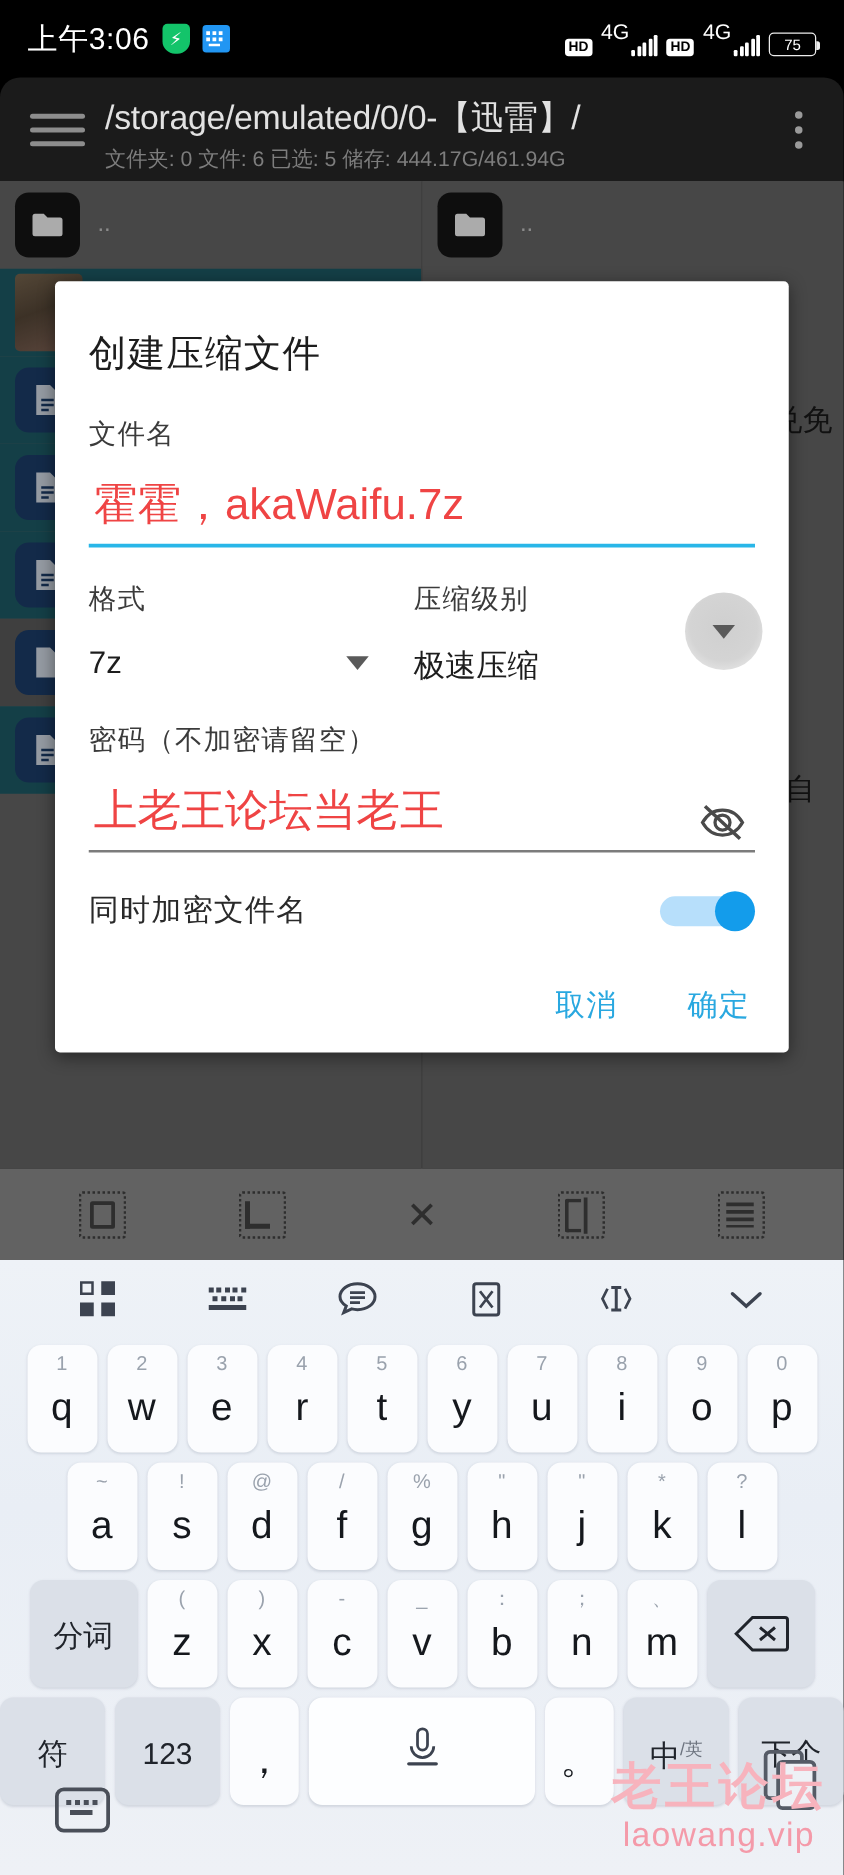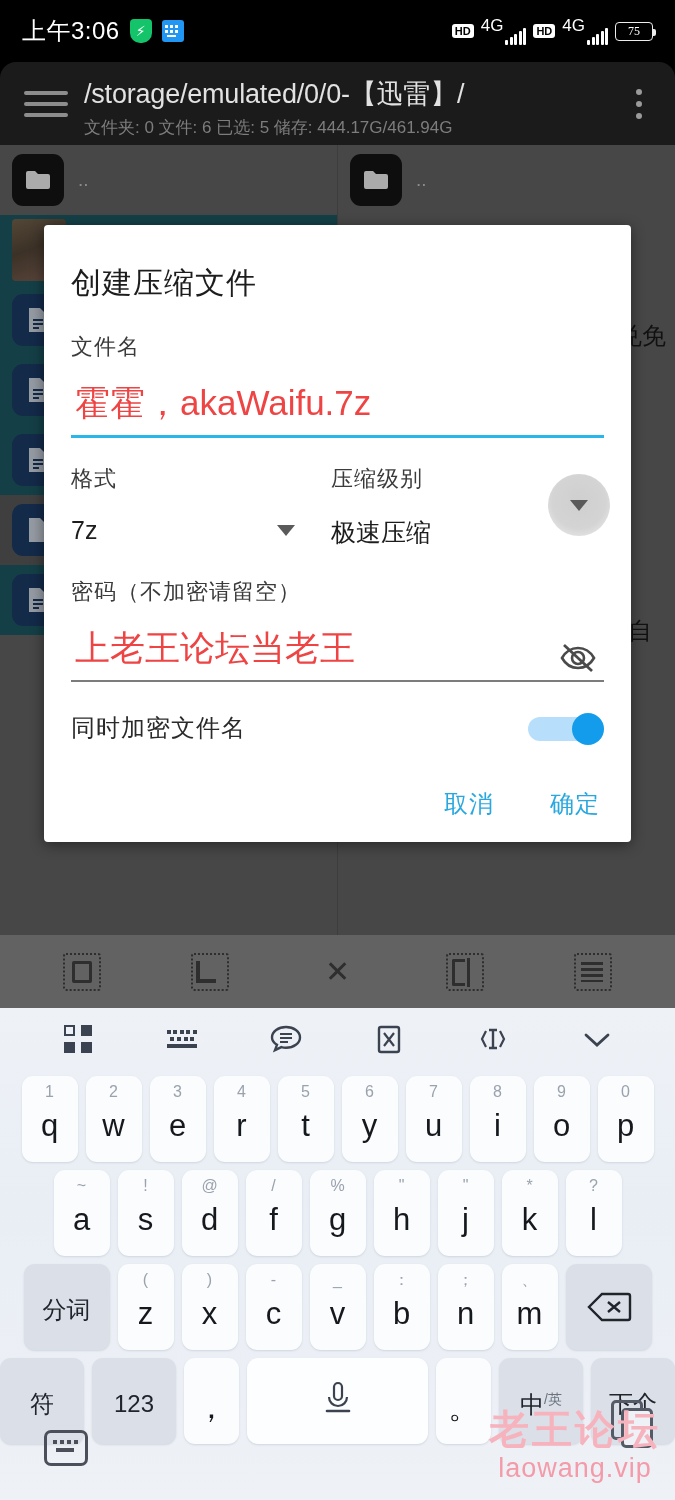--- a/index.html
+++ b/index.html
@@ -12,21 +12,21 @@
   #screen { position: relative; width: 675px; height: 1500px; background: #000; }
 
   
   #statusbar {
     position: absolute; left: 0; top: 0; width: 675px; height: 62px;
     background: #000; display: flex; align-items: center;
     padding: 0 22px; color: #fff;
   }
   #statusbar .clock { font-size: 24px; letter-spacing: 0.5px; }
   .sb-left { display: flex; align-items: center; gap: 10px; }
-  .sb-right { margin-left: auto; display: flex; align-items: center; gap: 7px; }
+  .sb-right { margin-left: auto; display: flex; align-items: flex-end; gap: 7px; }
   .shield-ico {
     width: 22px; height: 24px; background: #13c46a;
     border-radius: 4px 4px 10px 10px; position: relative;
   }
   .shield-ico::after {
     content: "\26A1"; position: absolute; left: 0; right: 0; top: 1px;
     text-align: center; font-size: 14px; color: #fff; line-height: 22px;
   }
   .kbd-ico {
     width: 22px; height: 22px; background: #2196f3; border-radius: 3px;
@@ -52,21 +52,21 @@
   .bars { display: flex; align-items: flex-end; gap: 1.5px; height: 17px; }
   .bars i { display: block; width: 3px; background: #fff; border-radius: 1px; }
   .bars i:nth-child(1) { height: 5px; }
   .bars i:nth-child(2) { height: 8px; }
   .bars i:nth-child(3) { height: 11px; }
   .bars i:nth-child(4) { height: 14px; }
   .bars i:nth-child(5) { height: 17px; }
   .batt {
     border: 1.6px solid #ededed; border-radius: 4px; width: 38px; height: 19px;
     position: relative; display: flex; align-items: center; justify-content: center;
-    font-size: 12px; color: #fff; font-family: Liberation Serif, serif;
+    font-size: 12px; color: #fff;
   }
   .batt::after {
     content: ""; position: absolute; right: -4px; top: 6px;
     width: 3px; height: 7px; background: #ededed; border-radius: 0 2px 2px 0;
   }
 
   
   #appheader {
     position: absolute; left: 0; top: 62px; width: 675px; height: 83px;
     background: #1b1b1b; display: flex; align-items: center;

